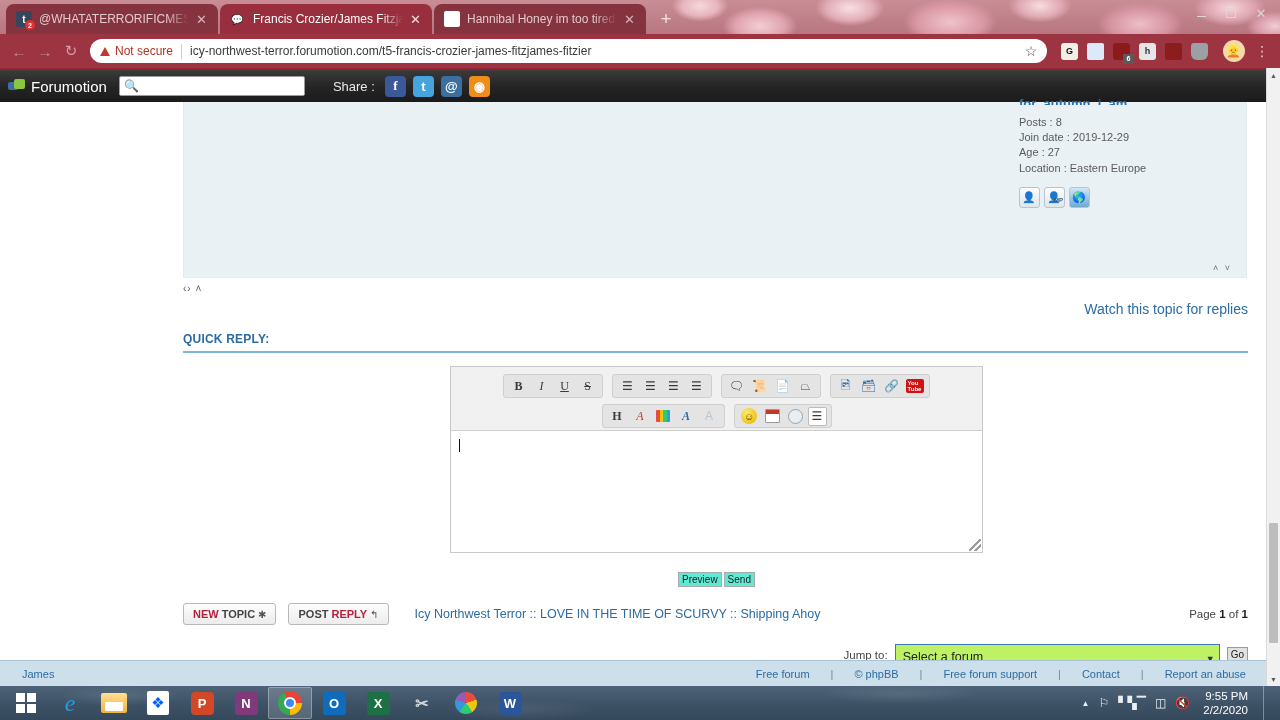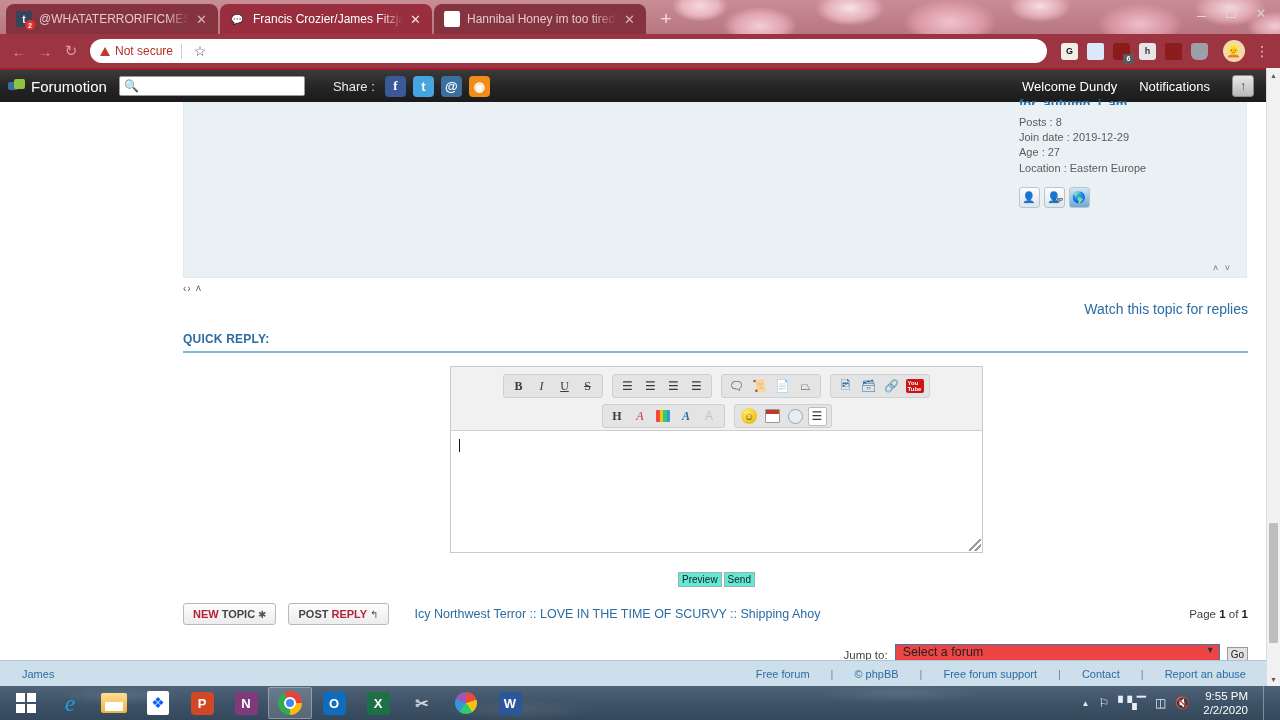--- a/index.html
+++ b/index.html
@@ -270,22 +270,22 @@
   .btn-fm .r { color: #b5213a; }
   .btn-fm .g { color: #555; font-weight: normal; font-size: 10px; }
   .crumb { color: #2b6ca3; font-size: 12.5px; margin-left: 14px; }
   .page-of { margin-left: auto; color: #444; font-size: 11.5px; }
   .page-of b { color: #222; }
 
   
   .jump-row { position: absolute; right: 32px; top: 576px; display: flex; align-items: center; gap: 7px; }
   .jump-lbl { color: #444; font-size: 11.5px; }
   .jump-sel {
-    width: 325px; height: 21px; background: #ef4444; border: 1px solid #3b77b5;
-    display: flex; align-items: flex-start; padding: 0 4px 0 7px; font-size: 12.5px; color: #222;
+    width: 325px; height: 21px; background: #bef264; border: 1px solid #3b77b5;
+    display: flex; align-items: flex-end; padding: 0 4px 0 7px; font-size: 12.5px; color: #222;
   }
   .jump-sel .arr { margin-left: auto; font-size: 9px; color: #333; }
   .go-btn { background: #e1e1e1; border: 1px solid #9a9a9a; font-size: 10px; padding: 1px 3px; color: #222; }
 
   
   .footer {
     position: absolute; left: 0; bottom: 0; width: 1268px; height: 26px;
     background: #cddfeb; border-top: 1px solid #a9c4d6;
     display: flex; align-items: center; padding: 0 22px; font-size: 11px;
   }
@@ -375,20 +375,21 @@
 
   <div class="toolbar">
     <div class="nav-btn dim">←</div>
     <div class="nav-btn dim">→</div>
     <div class="nav-btn">↻</div>
 
     <div class="omnibox">
       <span class="warn-tri"></span>
       <span class="notsecure">Not secure</span>
       <span class="url-sep"></span>
+      <span class="url-text">icy-northwest-terror.forumotion.com/t5-francis-crozier-james-fitzjames-fitzier</span>
       <span class="star-btn">☆</span>
     </div>
 
     <div class="ext-icons">
       <span class="ext ext-grammarly">G</span>
       <span class="ext ext-doc"></span>
       <span class="ext ext-ublock">
           <span class="cnt">6</span>
         </span>
       <span class="ext ext-honey">h</span>
@@ -411,25 +412,20 @@
       </div>
       <div class="fm-search">
         <span class="sicon">🔍</span>
         <span></span>
       </div>
       <div class="fm-share">Share :</div>
       <span class="soc soc-fb">f</span>
       <span class="soc soc-tw">t</span>
       <span class="soc soc-at">@</span>
       <span class="soc soc-rss">◉</span>
-      <div class="fm-right">
-        <span class="lnk">Welcome Dundy</span>
-        <span class="lnk">Notifications</span>
-        <span class="fm-top-btn">↑</span>
-      </div>
     </div>
 
     <div class="post-block">
       <div class="profile-col">
         <div class="profile-name">for_autumn_i_am</div>
         <div class="profile-meta">Posts : 8</div>
         <div class="profile-meta">Join date : 2019-12-29</div>
         <div class="profile-meta">Age : 27</div>
         <div class="profile-meta">Location : Eastern Europe</div>
         <div class="profile-icons">

